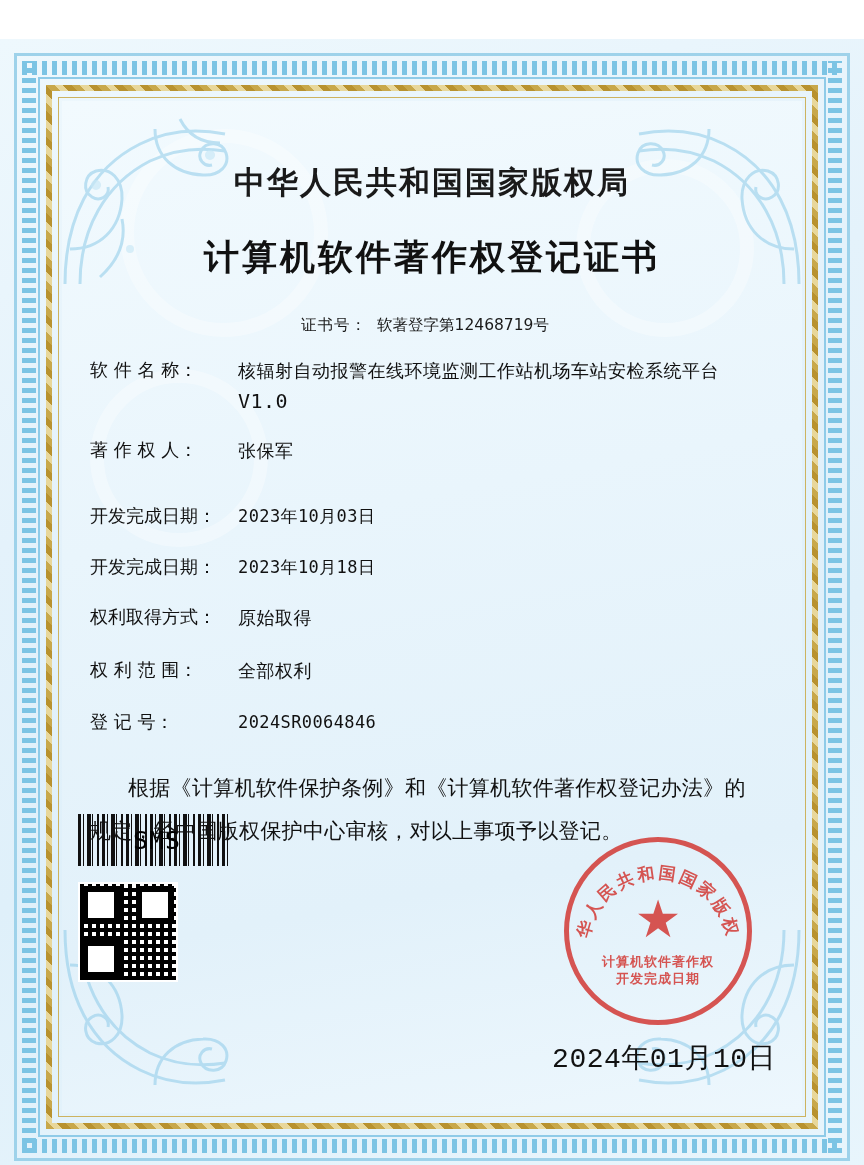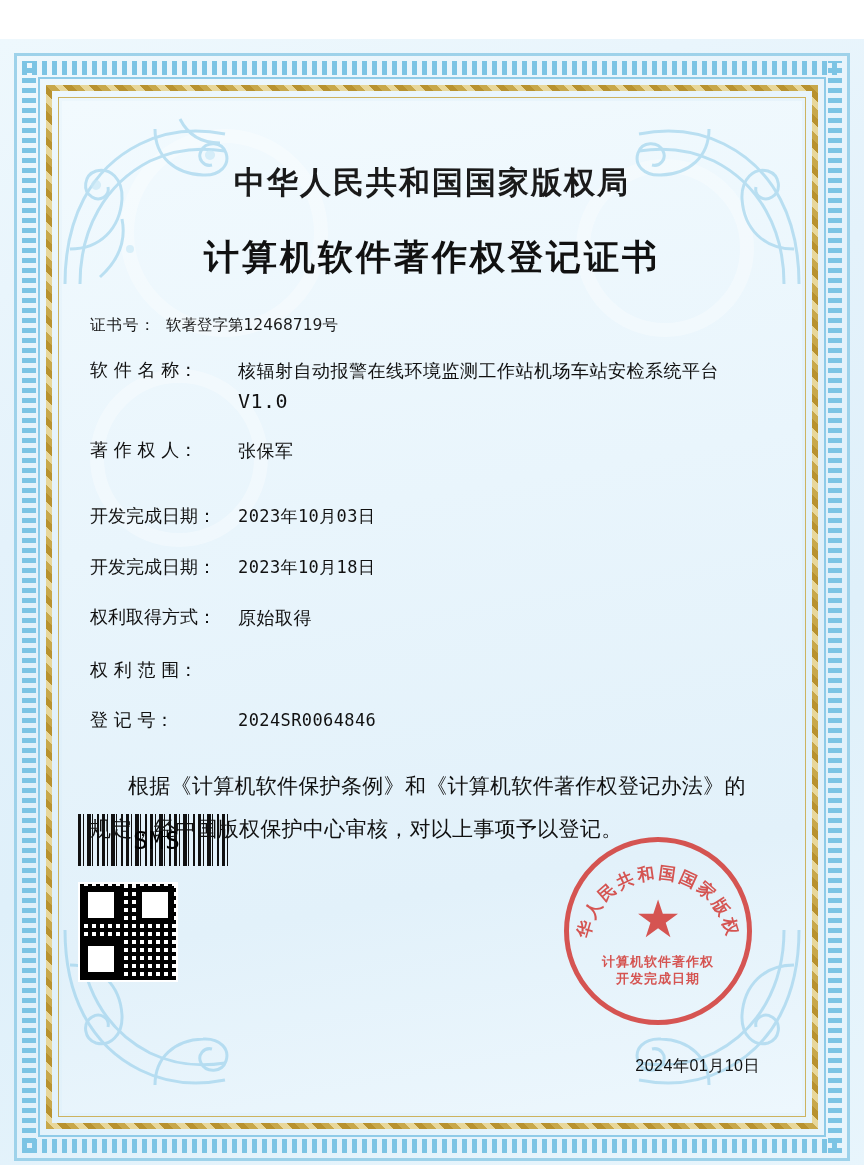--- a/index.html
+++ b/index.html
@@ -118,21 +118,21 @@
     font-size: 35px;
     font-weight: bold;
     letter-spacing: 3px;
     color: #111111;
     font-family: "DejaVu Serif", "Liberation Serif", serif;
     margin-top: 30px;
   }
 
   .cert-no-row {
     margin-top: 34px;
-    text-align: left;
+    text-align: center;
     font-size: 15.5px;
     color: #1a1a1a;
     font-family: "DejaVu Sans", "Liberation Sans", sans-serif;
     padding-right: 14px;
   }
   .cert-no-row .lbl { letter-spacing: 1px; }
   .cert-no-row .val { margin-left: 10px; }
 
   .field {
     display: flex;
@@ -277,25 +277,25 @@
     text-align: center;
     font-size: 13px;
     line-height: 1.35;
     letter-spacing: 1px;
     font-family: "DejaVu Sans", "Liberation Sans", sans-serif;
     font-weight: bold;
   }
 
   .issue-date {
     position: absolute;
-    right: 104px;
+    right: 88px;
     bottom: 98px;
-    font-size: 16px;
+    font-size: 28px;
     color: #111;
-    font-family: Liberation Sans, sans-serif;
+    font-family: Liberation Mono, monospace;
     letter-spacing: 0.5px;
   }
 </style>
 </head>
 <body>
 
 <div class="certificate">
 
   <div class="border-outer"></div>
   <div class="greek-band"></div>
@@ -388,20 +388,21 @@
       <div class="value mono">2023年10月18日</div>
     </div>
 
     <div class="field" style="margin-top:26px;">
       <div class="label">权利取得方式：</div>
       <div class="value">原始取得</div>
     </div>
 
     <div class="field" style="margin-top:26px;">
       <div class="label spread">权 利 范 围：</div>
+      <div class="value">全部权利</div>
     </div>
 
     <div class="field" style="margin-top:26px;">
       <div class="label spread">登 记 号：</div>
       <div class="value mono">2024SR0064846</div>
     </div>
 
     <div class="para">
       <span>根据《计算机软件保护条例》和《计算机软件著作权登记办法》的</span>
       <span class="l2">规定，经中国版权保护中心审核，对以上事项予以登记。</span>

